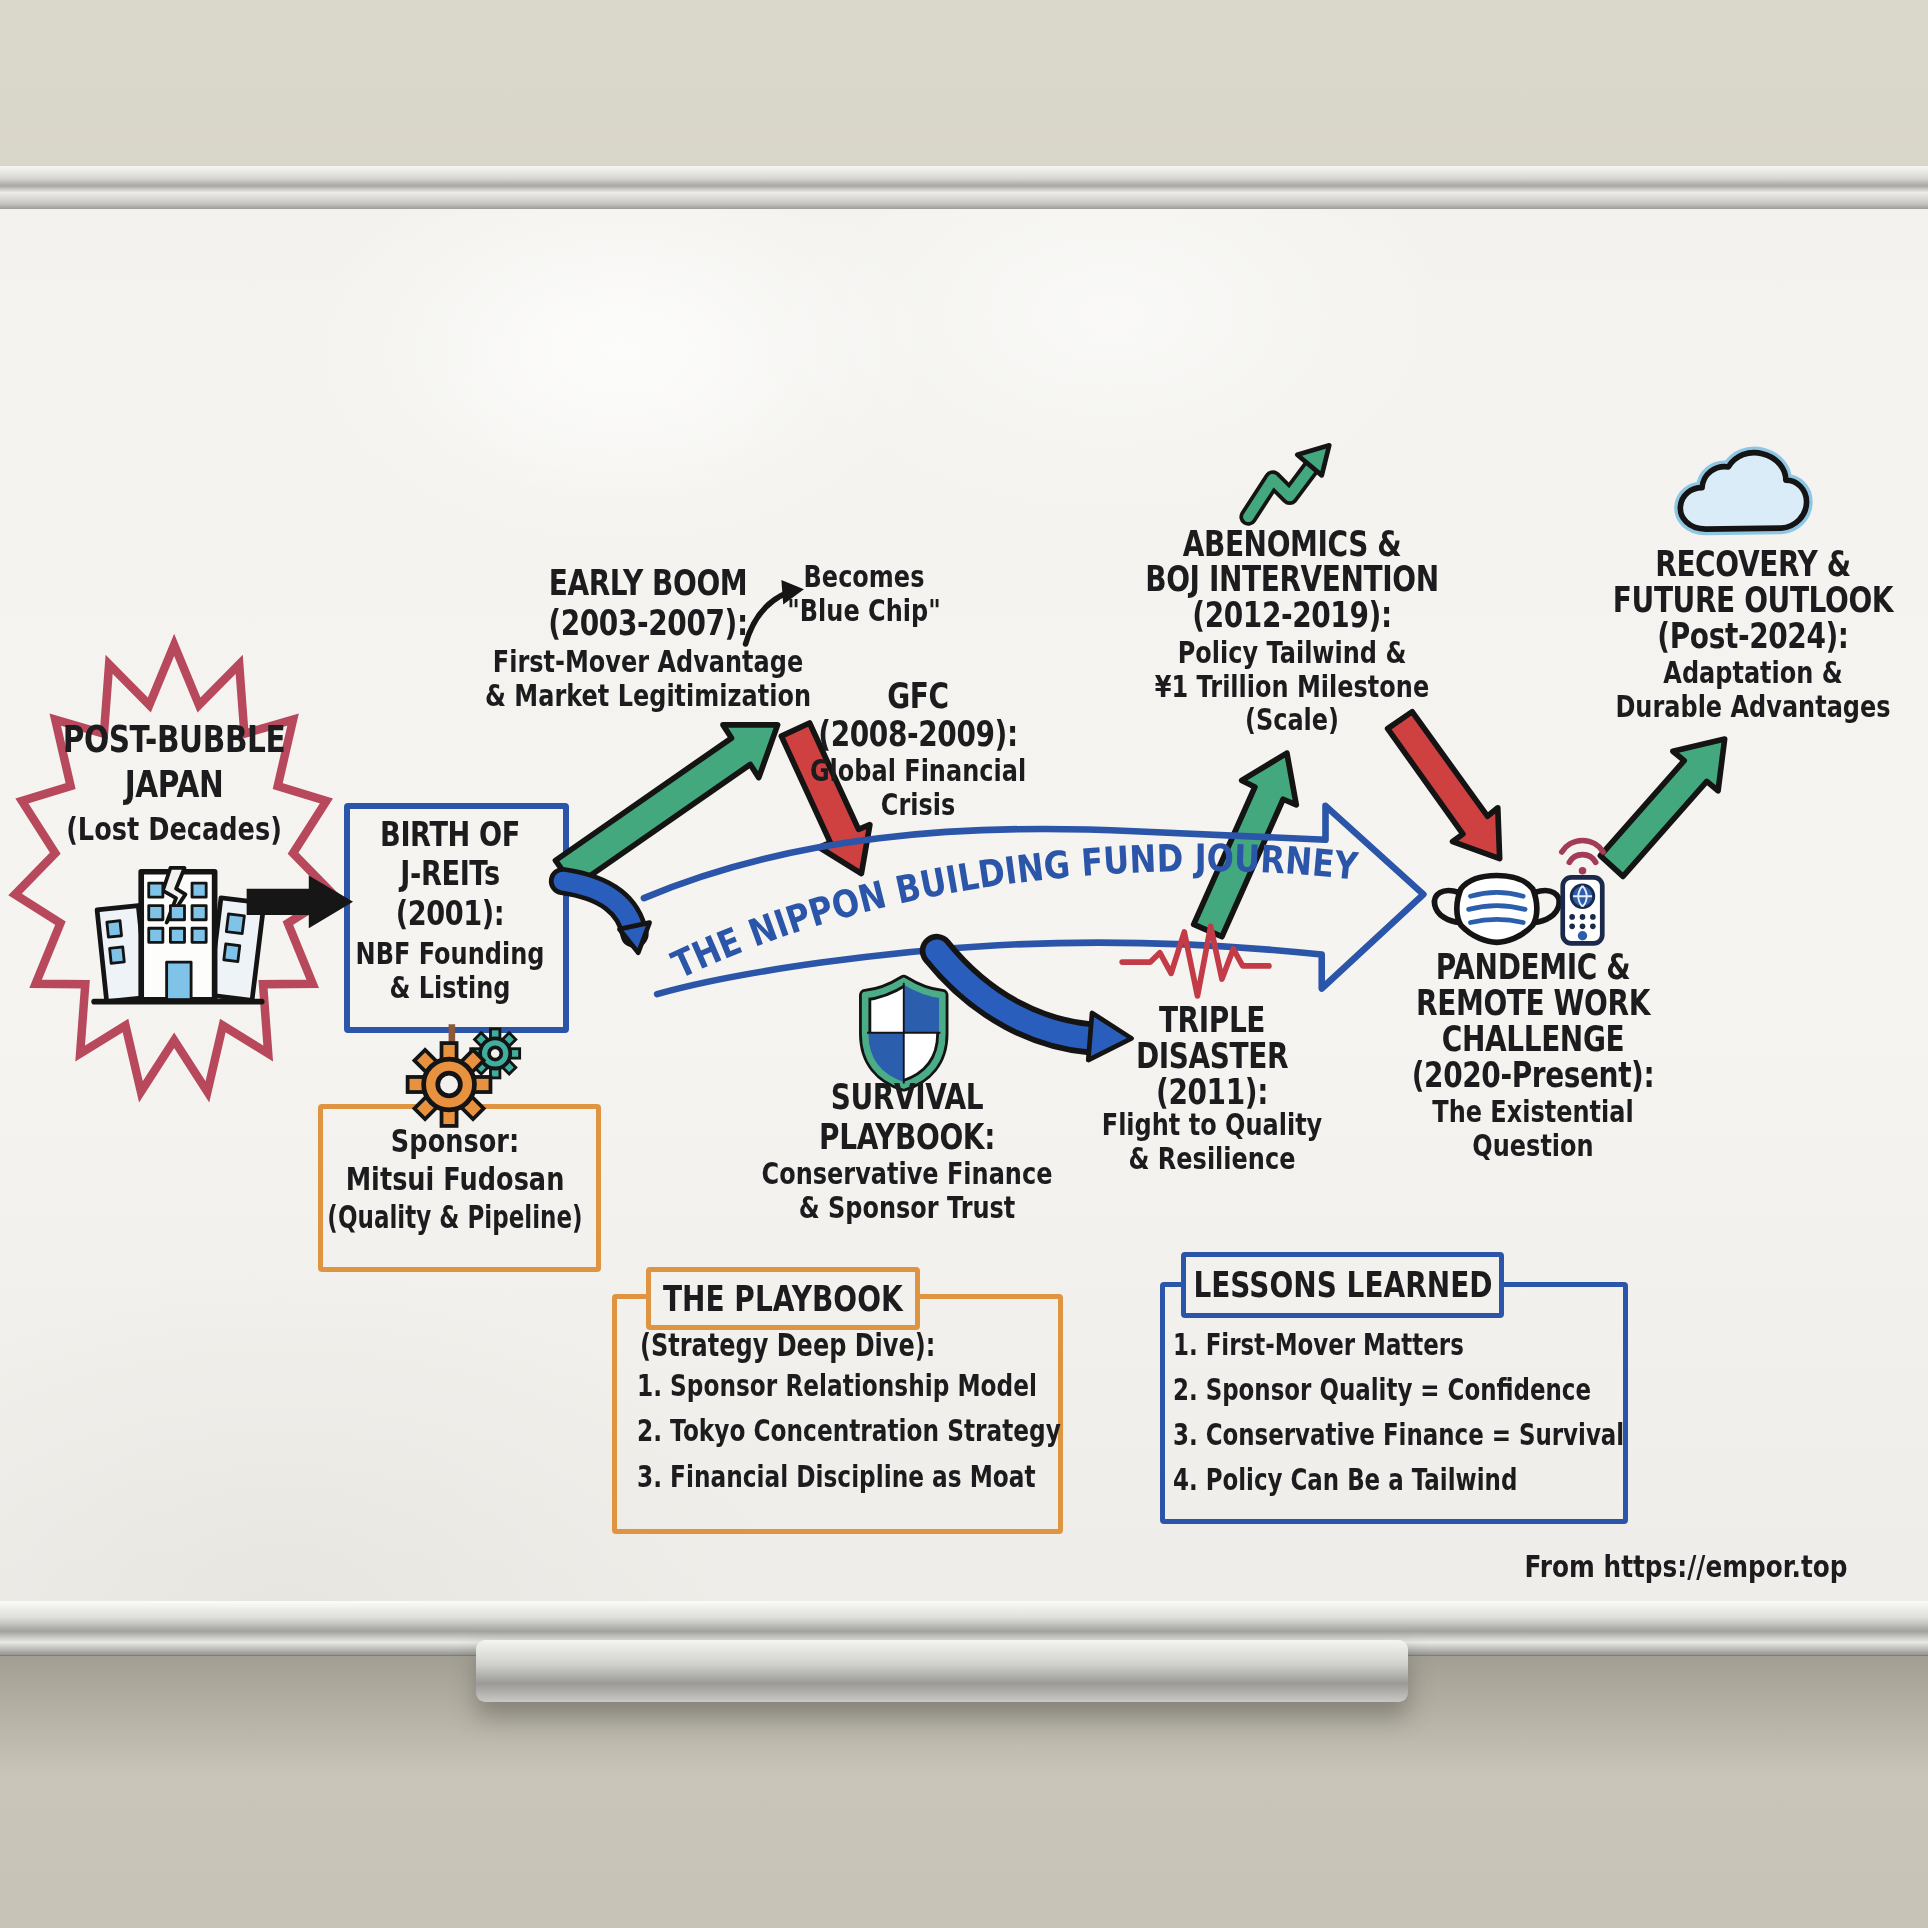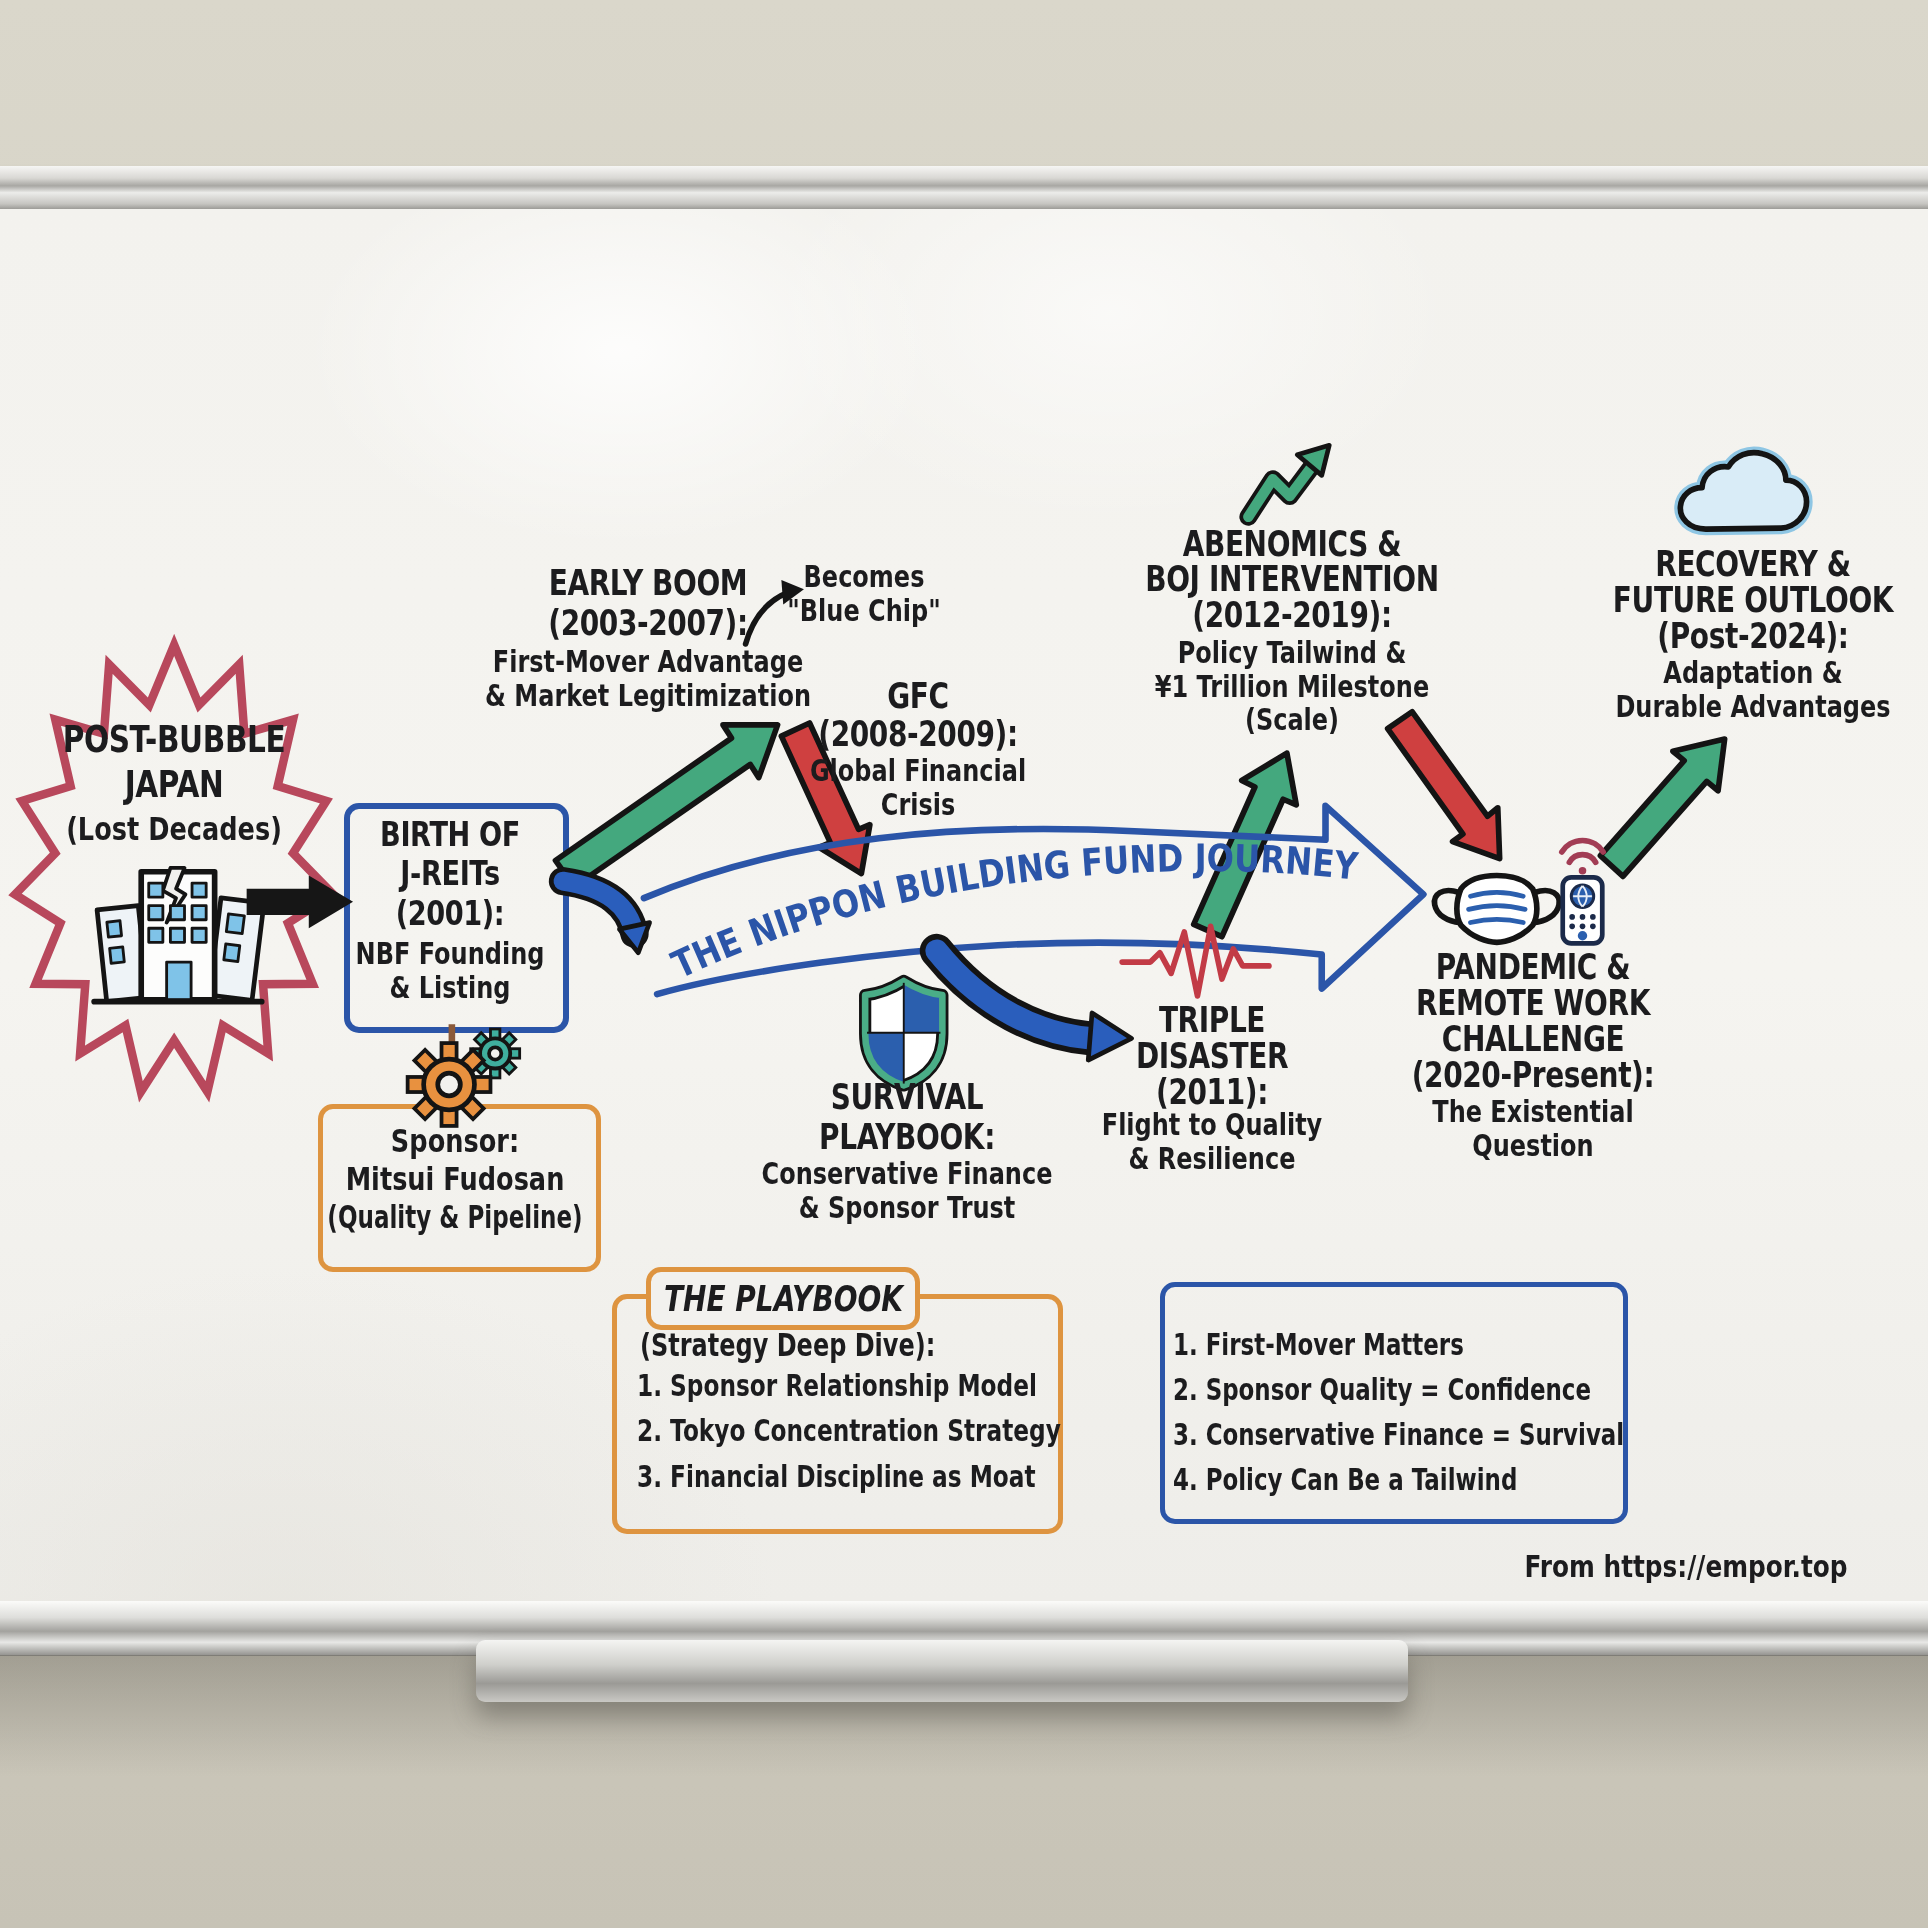--- a/index.html
+++ b/index.html
@@ -30,21 +30,21 @@
   #tray{
     position:absolute;left:476px;top:1640px;width:932px;height:62px;border-radius:9.4px;
     background:linear-gradient(180deg,#f4f4f2 0%,#cfcfcb 40%,#9b9a96 70%,#c9c8c4 100%);
     box-shadow:0 15px 24.5px rgba(80,78,70,.45);
   }
   #board-shadow{
     position:absolute;left:0;top:1655px;width:1928px;height:122px;
     background:linear-gradient(180deg,rgba(95,92,82,.38),rgba(95,92,82,0));
   }
   #svg-layer{position:absolute;left:0;top:0;width:1928px;height:1928px;z-index:3;pointer-events:none;}
-  .bx{position:absolute;z-index:2;border-radius:15px;font-style:italic;}
+  .bx{position:absolute;z-index:2;border-radius:4px;}
   #birth-box{left:344px;top:803px;width:213px;height:218px;border:6.6px solid #2b55a8;}
   #sponsor-box{left:318px;top:1104px;width:273px;height:158px;border:5.6px solid #de9440;}
   #playbook-box{left:612px;top:1294px;width:441px;height:230px;border:5.6px solid #de9440;}
   #playbook-title-box{left:646px;top:1267px;width:264px;height:53px;border:5.6px solid #de9440;background:#f2f1ee;display:flex;align-items:center;justify-content:center;}
   #lessons-box{left:1160px;top:1282px;width:458px;height:232px;border:5.6px solid #2b55a8;}
   #lessons-title-box{left:1181px;top:1252px;width:313px;height:56px;border:5.6px solid #2b55a8;background:#f2f1ee;display:flex;align-items:center;justify-content:center;}
   .t{position:absolute;z-index:4;white-space:nowrap;color:#1c1c1e;font-weight:bold;}
   .ctr{transform:translateX(-50%) scaleX(.8);transform-origin:center top;text-align:center;}
   .h{font-size:35px;letter-spacing:-0.5px;}
   .s{font-size:30px;}
@@ -261,20 +261,23 @@
   <div class="t s ctr" style="left:1753px;top:689px">Durable Advantages</div>
 
   <div class="bx" id="playbook-title-box">
     <span class="boxtitle">THE PLAYBOOK</span>
   </div>
   <div class="t li75" style="left:640px;top:1326px;font-size:32px">(Strategy Deep Dive):</div>
   <div class="t li75" style="left:637px;top:1367px">1. Sponsor Relationship Model</div>
   <div class="t li75" style="left:637px;top:1412px">2. Tokyo Concentration Strategy</div>
   <div class="t li75" style="left:637px;top:1458px">3. Financial Discipline as Moat</div>
 
+  <div class="bx" id="lessons-title-box">
+    <span class="boxtitle">LESSONS LEARNED</span>
+  </div>
   <div class="t li74" style="left:1173px;top:1326px">1. First-Mover Matters</div>
   <div class="t li74" style="left:1173px;top:1371px">2. Sponsor Quality = Confidence</div>
   <div class="t li74" style="left:1173px;top:1416px">3. Conservative Finance = Survival</div>
   <div class="t li74" style="left:1173px;top:1461px">4. Policy Can Be a Tailwind</div>
 
   <div class="t ctr" style="left:1686px;top:1548px;font-size:31px">From https://empor.top</div>
 </div>
 
 
 </body></html>

